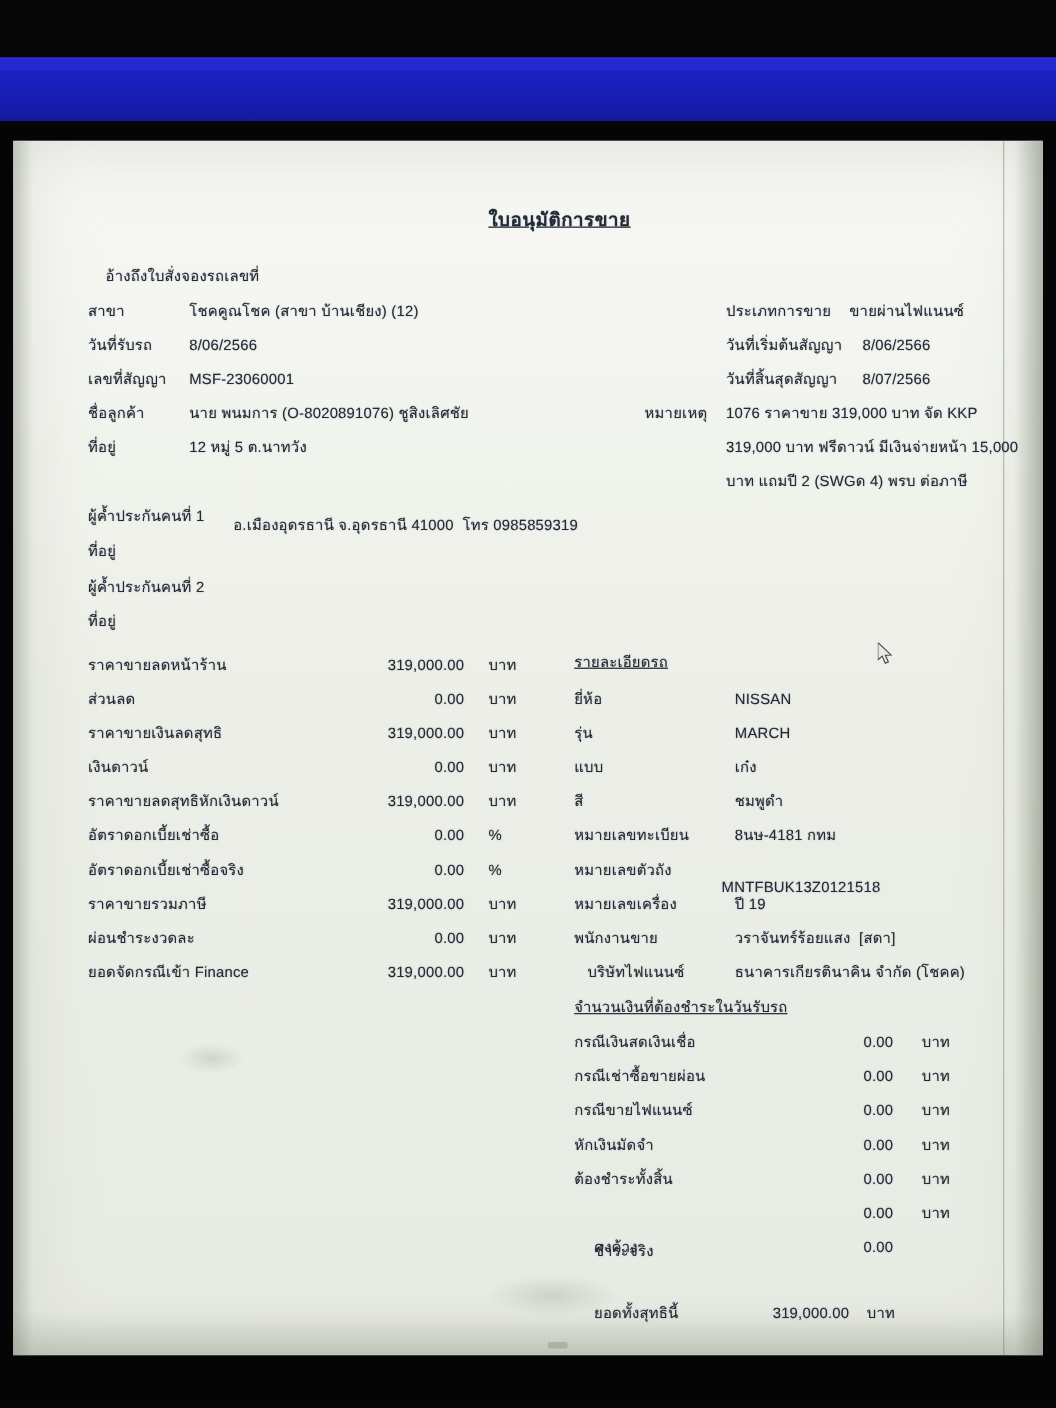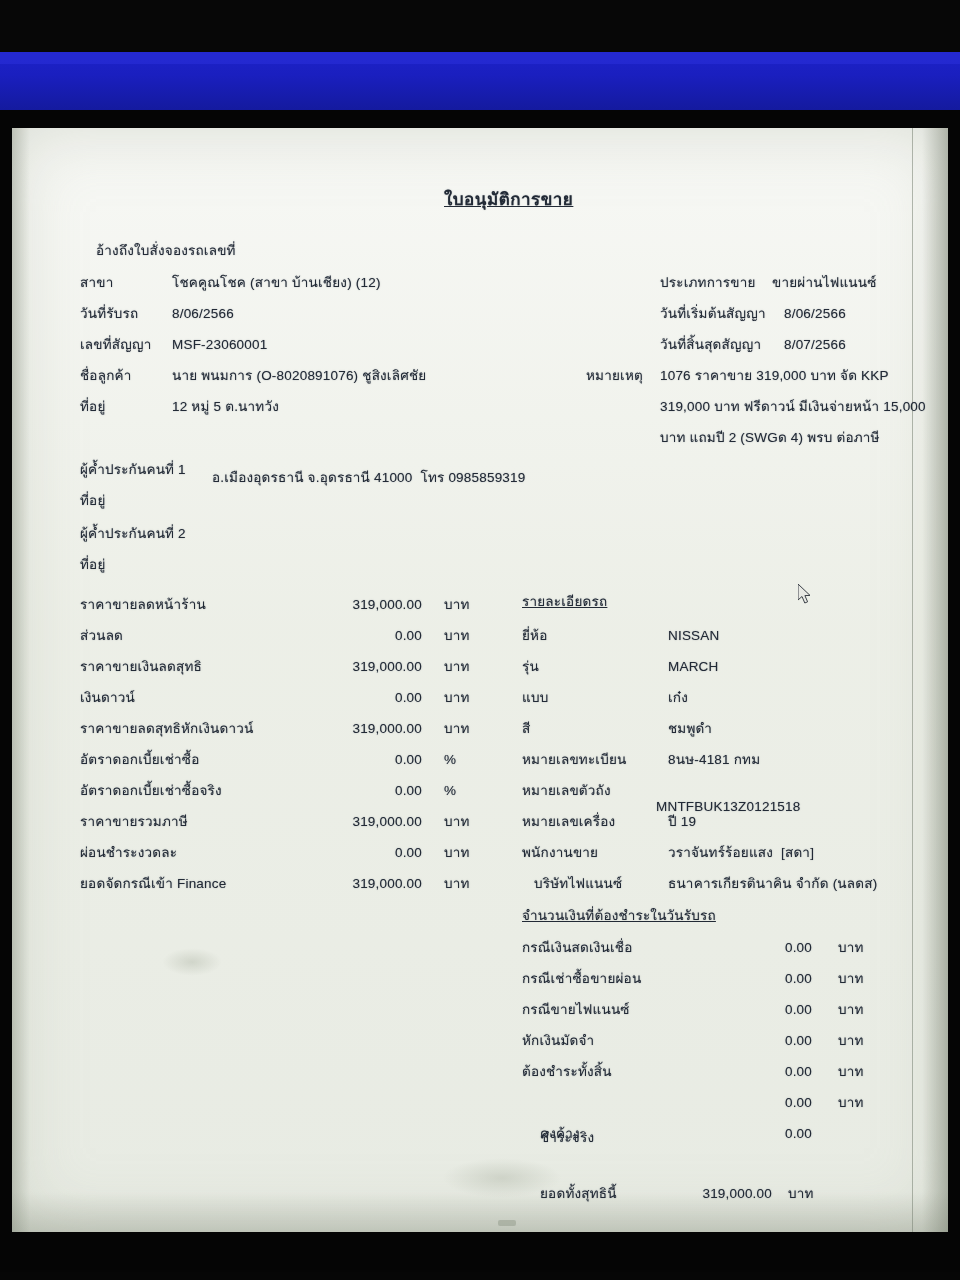--- a/index.html
+++ b/index.html
@@ -273,21 +273,21 @@
       <div class="t" style="left:510px; top:655px;">หมายเลขตัวถัง</div>
       <div class="t" style="left:644px; top:655px;margin-top:16px;">MNTFBUK13Z0121518</div>
 
       <div class="t" style="left:510px; top:686px;">หมายเลขเครื่อง</div>
       <div class="t" style="left:656px; top:686px;">ปี 19</div>
 
       <div class="t" style="left:510px; top:717px;">พนักงานขาย</div>
       <div class="t" style="left:656px; top:717px;">วราจันทร์ร้อยแสง  [สดา]</div>
 
       <div class="t" style="left:522px; top:748px;">บริษัทไฟแนนซ์</div>
-      <div class="t" style="left:656px; top:748px;">ธนาคารเกียรตินาคิน จำกัด (นลดส)</div>
+      <div class="t" style="left:656px; top:748px;">ธนาคารเกียรตินาคิน จำกัด (โชคค)</div>
 
       <div class="t ul" style="left:510px; top:780px;">จำนวนเงินที่ต้องชำระในวันรับรถ</div>
 
       <div class="t" style="left:510px; top:812px;">กรณีเงินสดเงินเชื่อ</div>
       <div class="t num" style="left:700px; top:812px; width:100px;">0.00</div>
       <div class="t" style="left:826px; top:812px;">บาท</div>
 
       <div class="t" style="left:510px; top:843px;">กรณีเช่าซื้อขายผ่อน</div>
       <div class="t num" style="left:700px; top:843px; width:100px;">0.00</div>
       <div class="t" style="left:826px; top:843px;">บาท</div>

